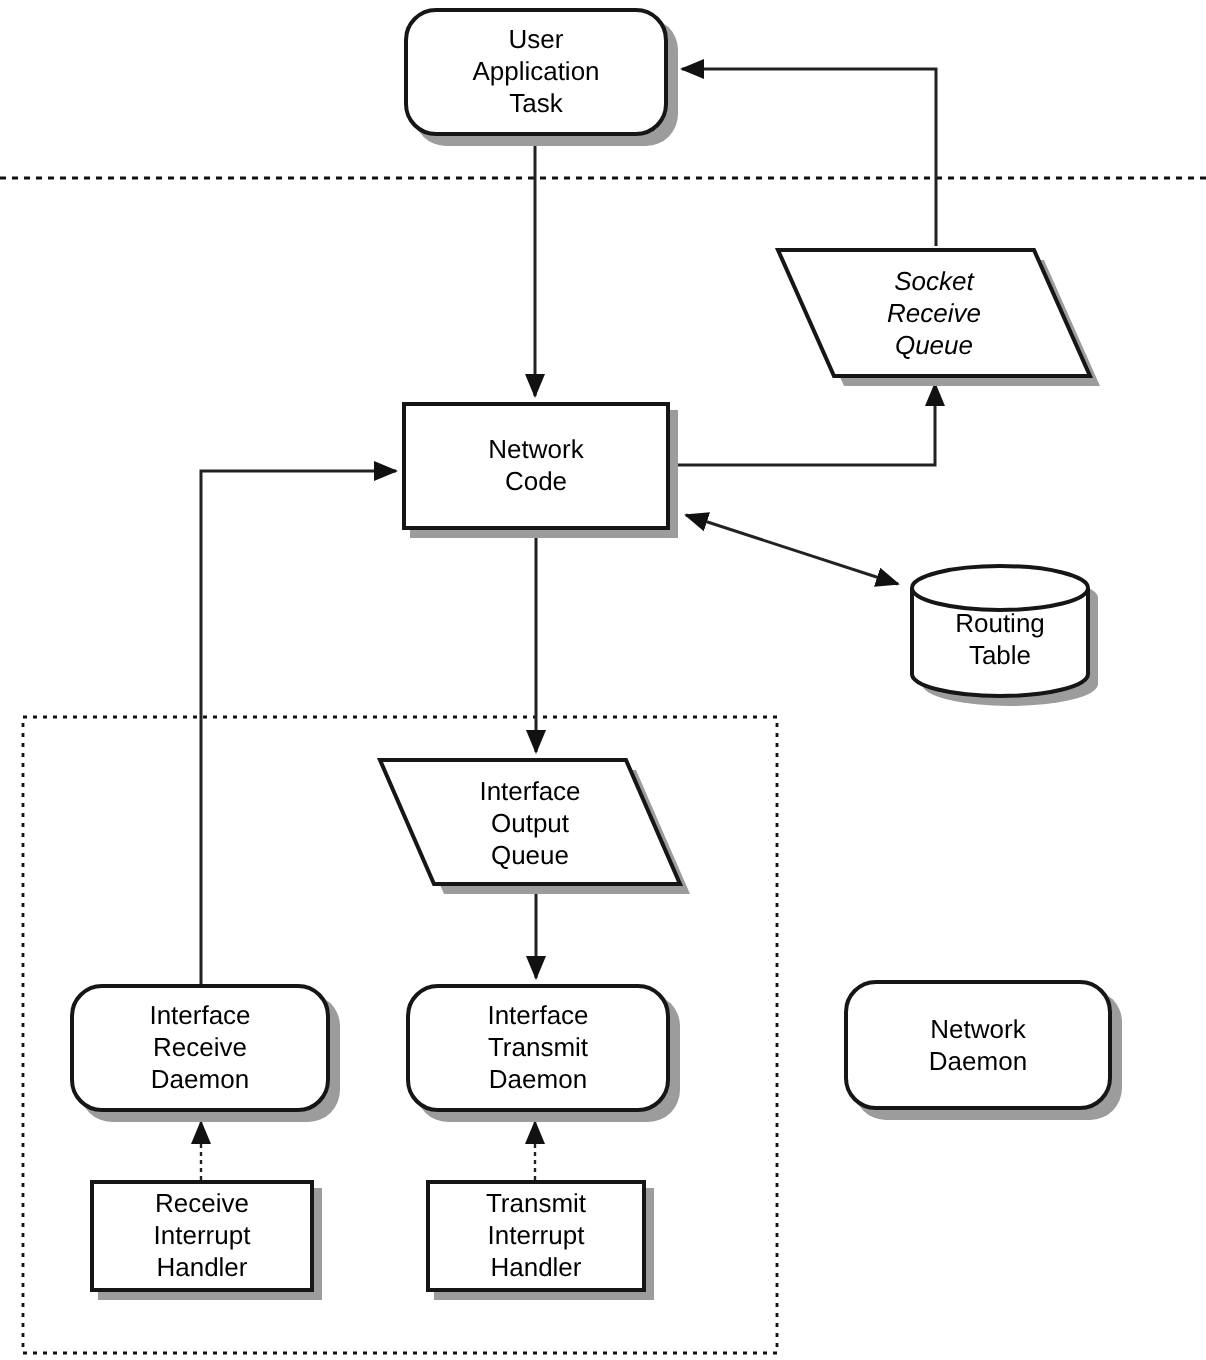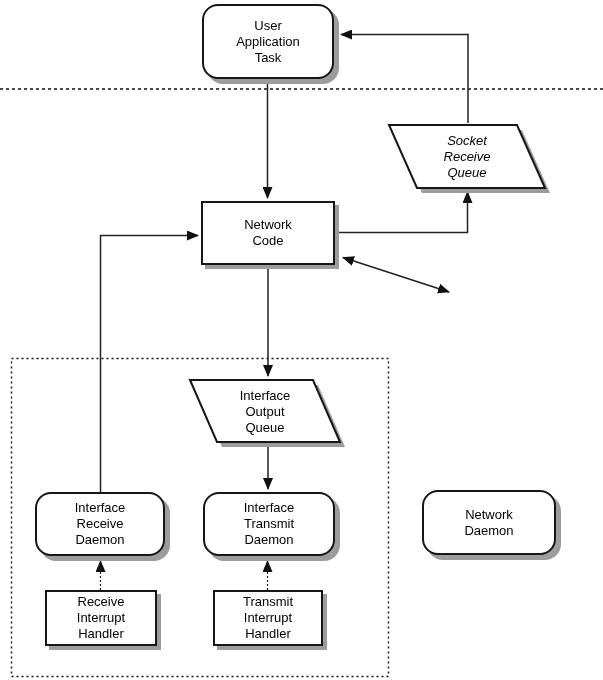--- a/index.html
+++ b/index.html
@@ -54,41 +54,51 @@
 
     <path d="M268,444 V489" stroke="#222" stroke-width="1.5" fill="none" marker-end="url(#ah)"></path>
 
     <path d="M100.5,492 V235.5 H198" stroke="#222" stroke-width="1.5" fill="none" marker-end="url(#ah)"></path>
 
     <path d="M100.5,590 V561" stroke="#222" stroke-width="1.2" stroke-dasharray="2 2" fill="none" marker-end="url(#ah)"></path>
 
     <path d="M267.5,590 V561" stroke="#222" stroke-width="1.2" stroke-dasharray="2 2" fill="none" marker-end="url(#ah)"></path>
   </svg>
 
-  <div class="node rounded" style="left:202px; top:4px; width:132px; height:75px;">
+  <div class="node rounded" style="left:202px; top:4px; width:132px; height:64px;">
     <span class="label">User
 Application
 Task</span>
   </div>
 
   <div class="node" style="left:388px; top:124px; width:158px; height:66px;font-style:italic;">
     <svg class="shapesvg" width="164" height="72" viewBox="0 0 164 72">
       <polygon points="6,6 134,6 162,69 34,69" fill="#9c9c9c"></polygon>
       <polygon points="1,1 129,1 157,64 29,64" fill="#fff" stroke="#161616" stroke-width="2"></polygon>
     </svg>
     <span class="label">Socket
 Receive
 Queue</span>
   </div>
 
   <div class="node rect" style="left:201px; top:201px; width:134px; height:64px;">
     <span class="label">Network
 Code</span>
   </div>
 
+  <div class="node" style="left:455px; top:282px; width:90px; height:66px;">
+    <svg class="shapesvg" width="96" height="72" viewBox="0 0 96 72">
+      <path d="M6,17 v43 a44,11 0 0 0 88,0 v-43" fill="#9c9c9c"></path>
+      <ellipse cx="50" cy="17" rx="44" ry="11" fill="#9c9c9c"></ellipse>
+      <path d="M1,12 v43 a44,11 0 0 0 88,0 v-43" fill="#fff" stroke="#161616" stroke-width="2"></path>
+      <ellipse cx="45" cy="12" rx="44" ry="11" fill="#fff" stroke="#161616" stroke-width="2"></ellipse>
+    </svg>
+    <span class="label cyl-label">Routing
+Table</span>
+  </div>
 
   <div class="node" style="left:189px; top:379px; width:152px; height:65px;">
     <svg class="shapesvg" width="158" height="71" viewBox="0 0 158 71">
       <polygon points="6,6 129,6 156,68 33,68" fill="#9c9c9c"></polygon>
       <polygon points="1,1 124,1 151,63 28,63" fill="#fff" stroke="#161616" stroke-width="2"></polygon>
     </svg>
     <span class="label">Interface
 Output
 Queue</span>
   </div>

